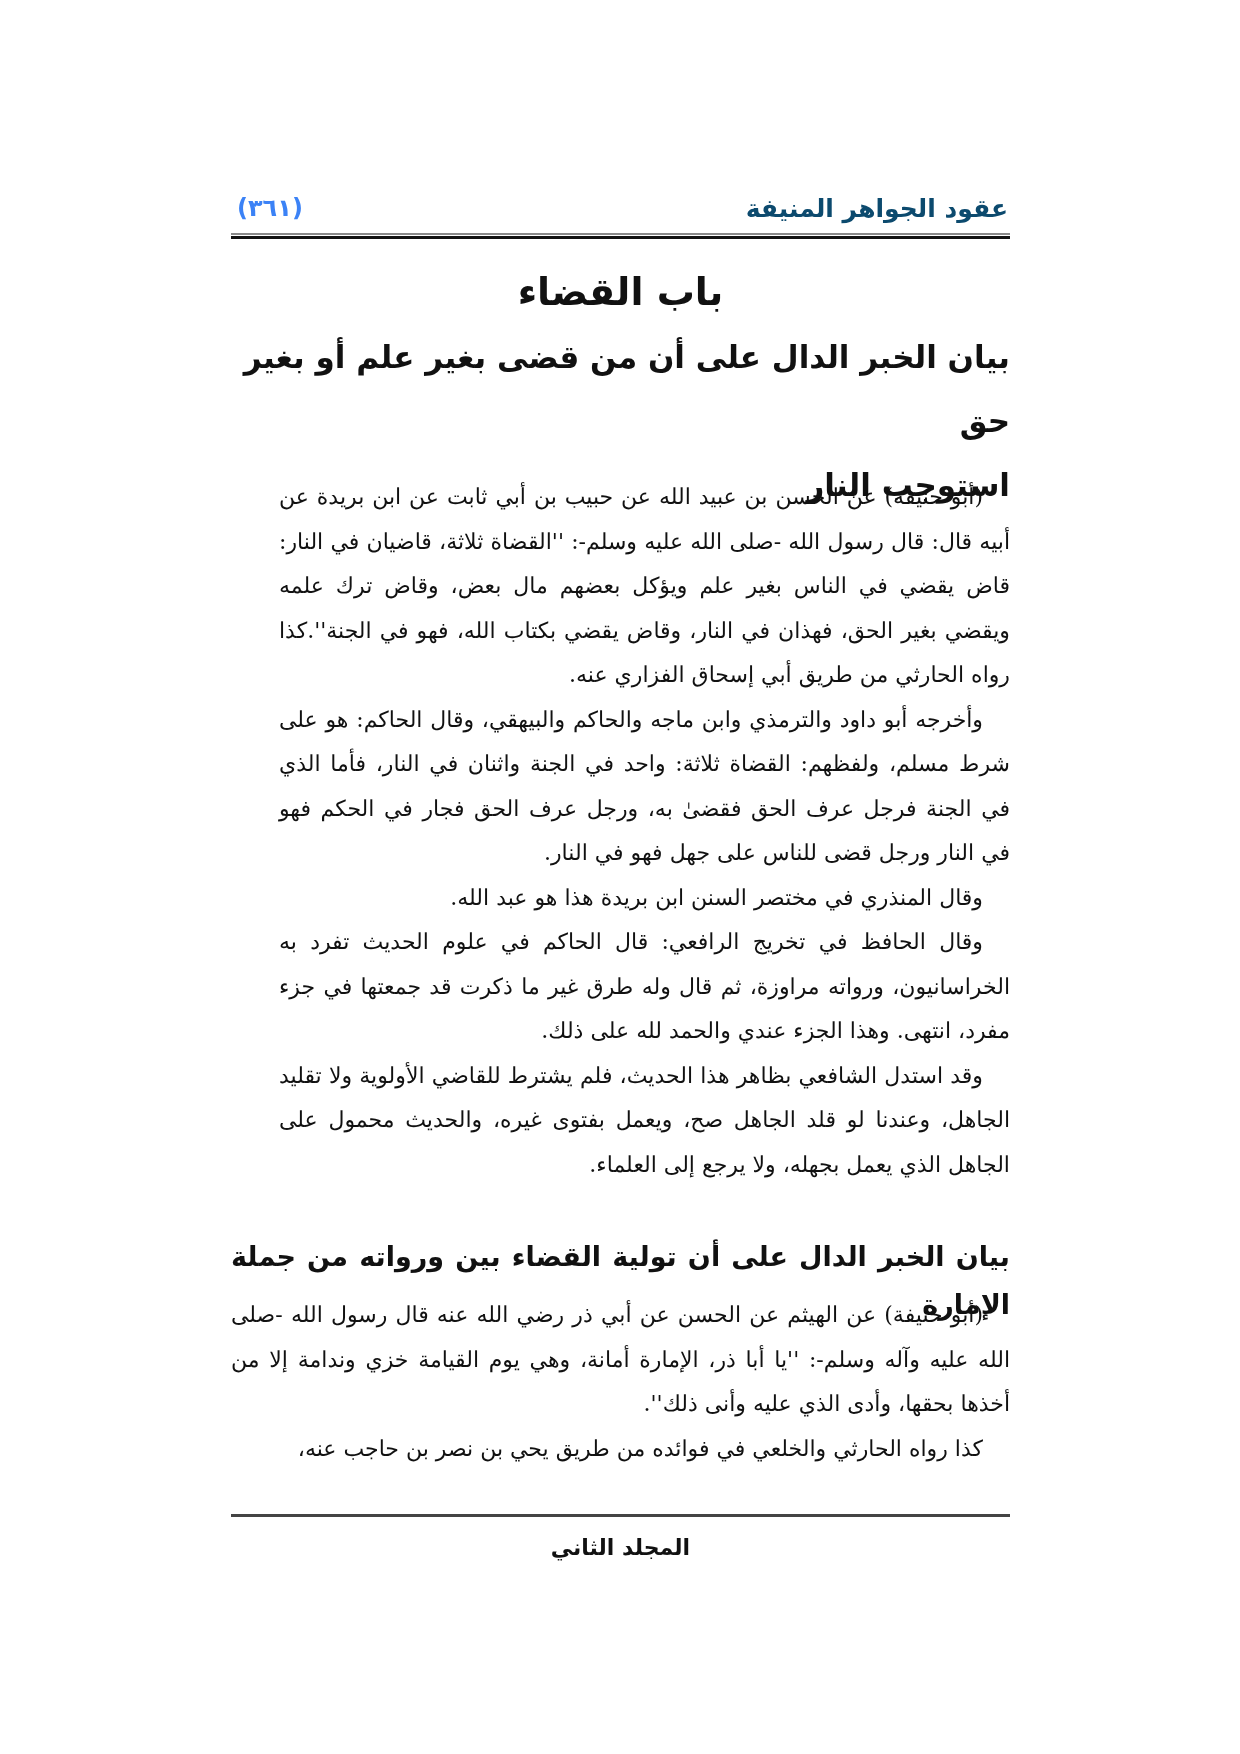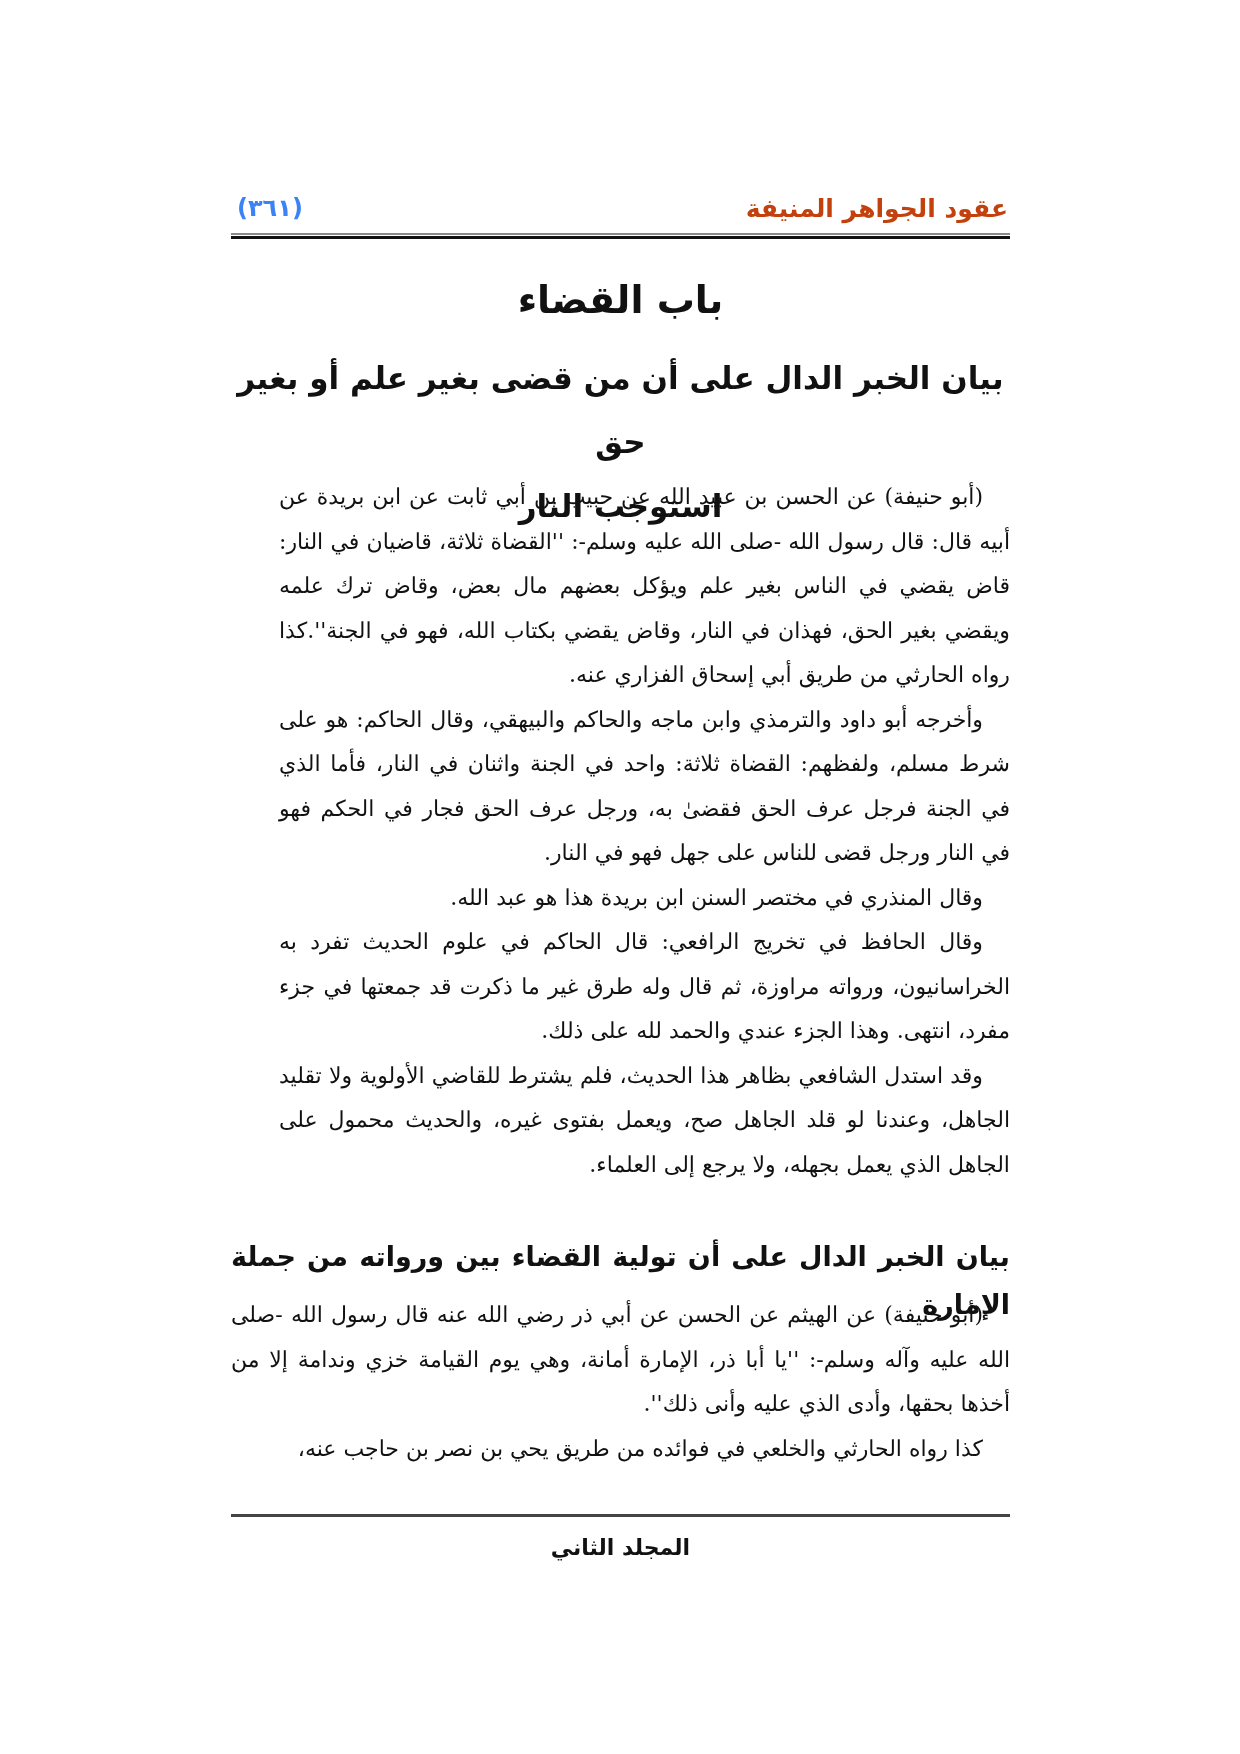--- a/index.html
+++ b/index.html
@@ -31,21 +31,21 @@
       height: 36px;
       display: flex;
       flex-direction: row;
       justify-content: space-between;
       align-items: center;
     }
     .book-title {
       font-family: "DejaVu Sans", "Liberation Sans", sans-serif;
       font-weight: bold;
       font-size: 25px;
-      color: #c2410c;
+      color: #0c4a6e;
       padding-right: 2px;
     }
     .page-number {
       font-family: "DejaVu Sans", "Liberation Sans", sans-serif;
       font-weight: bold;
       font-size: 24px;
       color: #3b82f6;
       direction: ltr;
       padding-left: 6px;
     }
@@ -72,34 +72,34 @@
     .chapter-title {
       position: absolute;
       top: 258px;
       left: 0;
       right: 0;
       text-align: center;
       font-family: "DejaVu Sans", "Liberation Sans", sans-serif;
       font-weight: bold;
       font-size: 38px;
       line-height: 60px;
-      margin: 12px;
+      margin: 4px;
     }
     .section-title {
       position: absolute;
       left: 0;
       right: 0;
       text-align: center;
       font-family: "DejaVu Sans", "Liberation Sans", sans-serif;
       font-weight: bold;
       font-size: 31px;
       line-height: 64px;
       margin: 0;
     }
-    .section-title.s1 { top: 346px; }
+    .section-title.s1 { top: 325px; text-align: right; }
     .section-title.s2 { top: 1233px; font-size: 27px; line-height: 48px; text-align: justify; text-align-last: justify; }
     .body-block {
       position: absolute;
       left: 0;
       right: 0;
       font-family: "DejaVu Serif", "Liberation Serif", serif;
       font-size: 22px;
       line-height: 44.5px;
       text-align: justify;
     }

